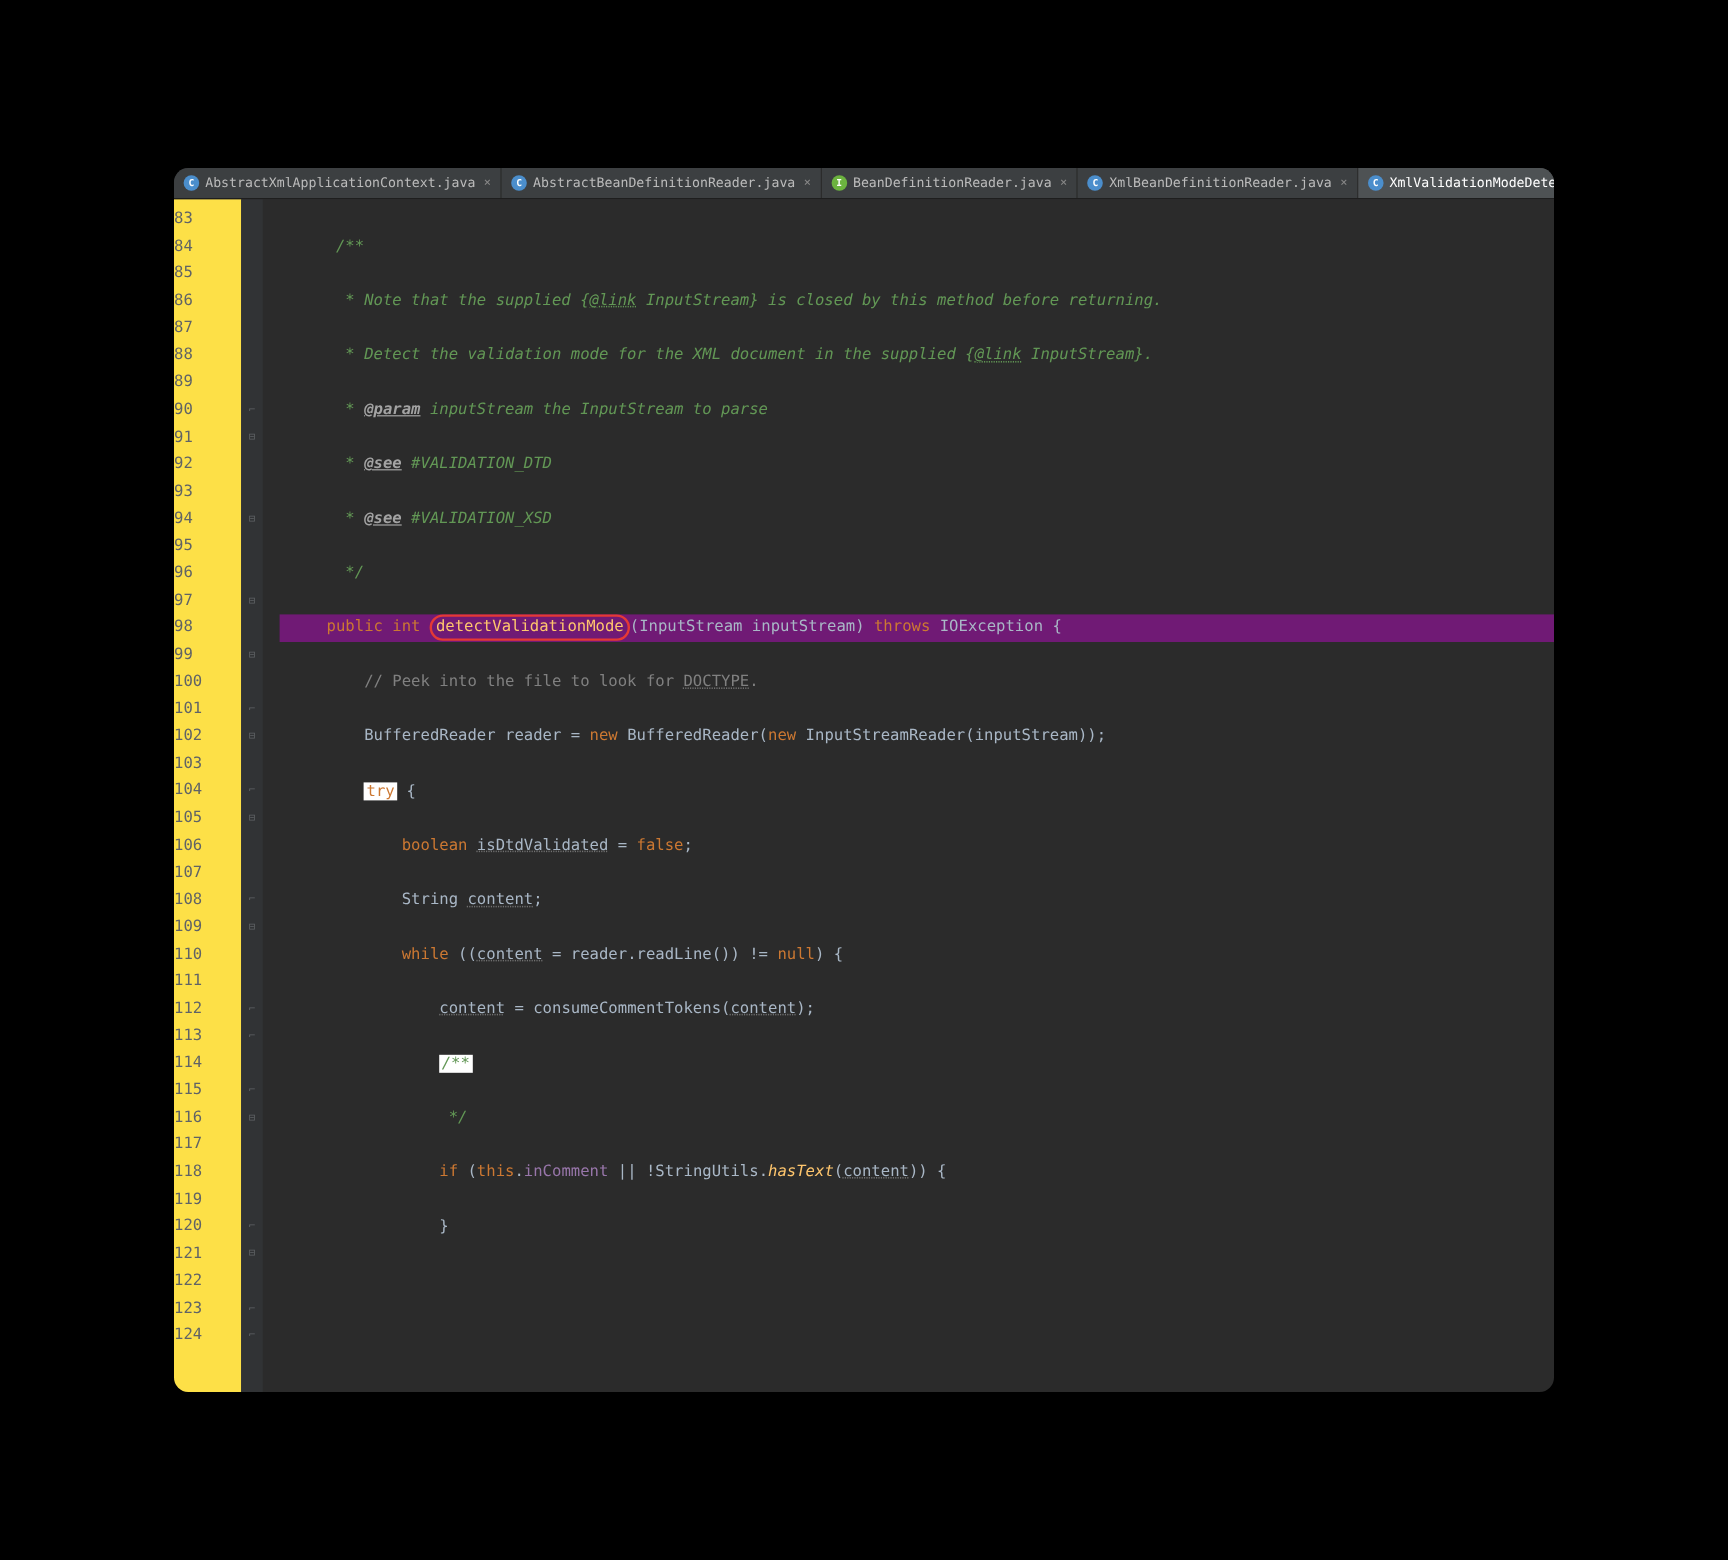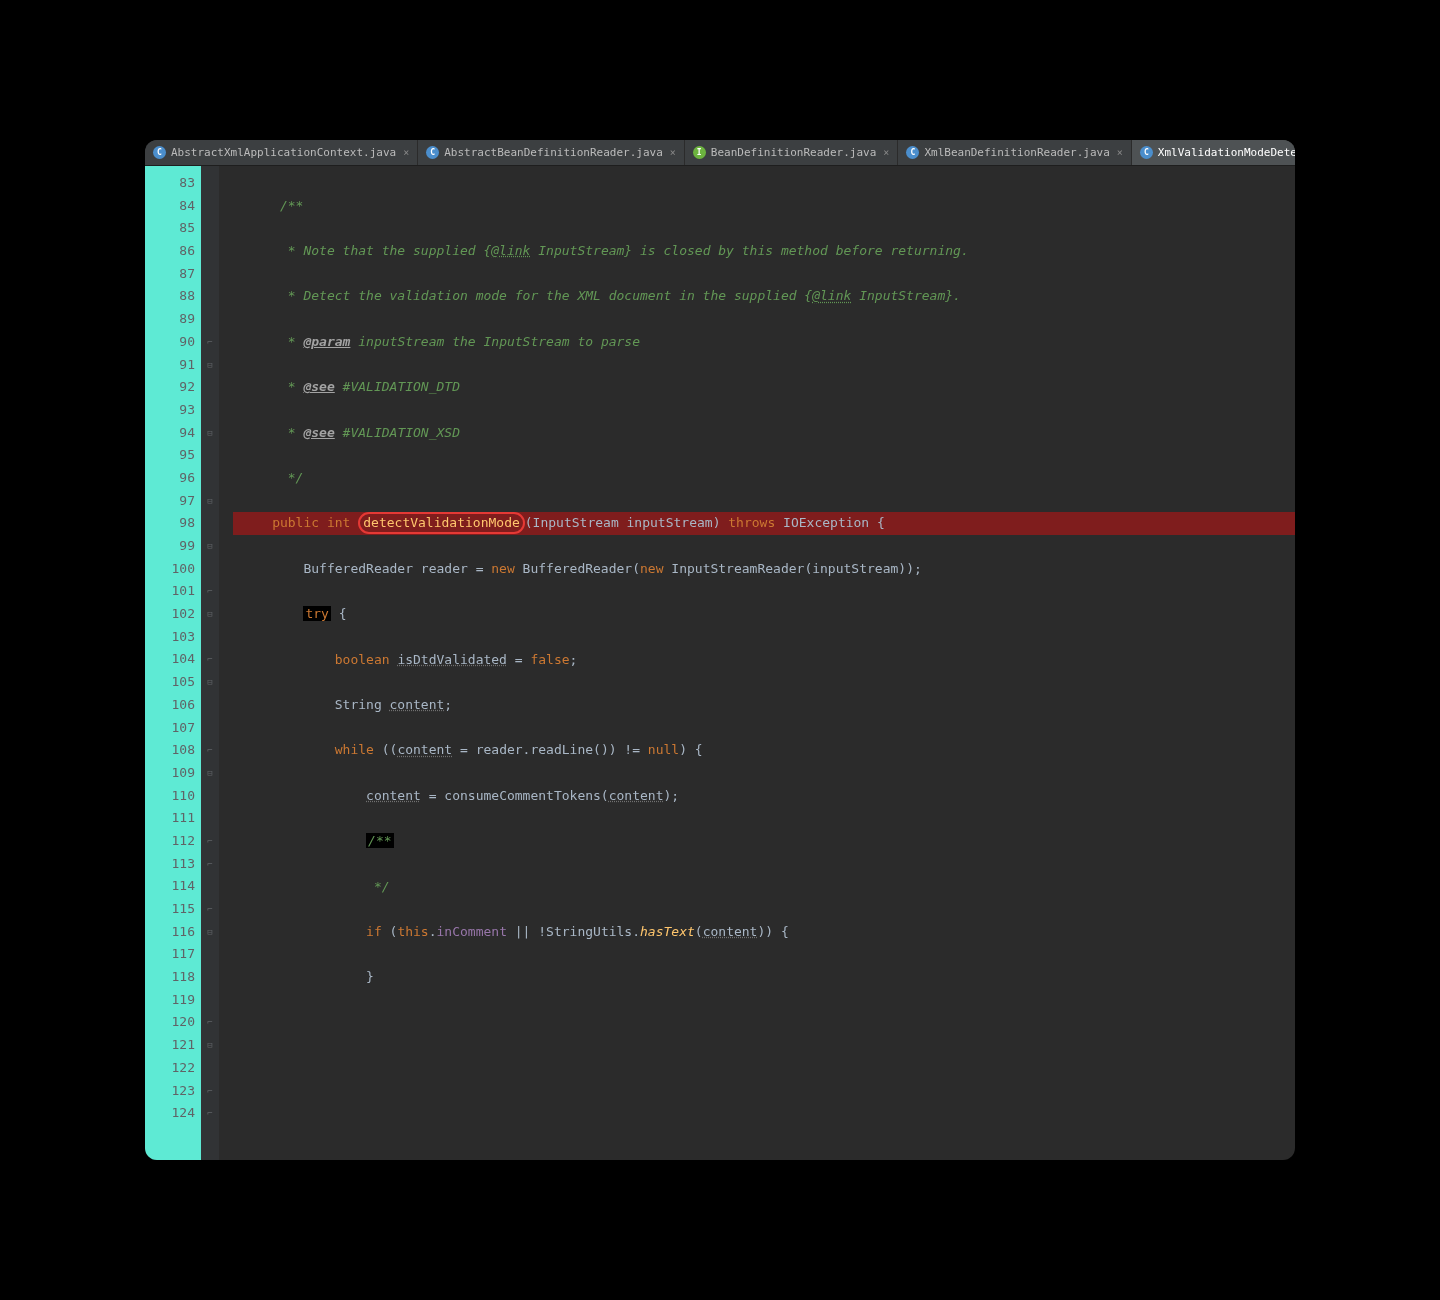--- a/index.html
+++ b/index.html
@@ -39,56 +39,56 @@
   font-size:8px; font-weight:bold;
 }
 .icon-class { background:#4b8ecc; color:#fff; }
 .icon-interface { background:#6cb33f; color:#fff; }
 .tab .close { color:#888; font-size:10px; margin-left:2px; }
 .editor {
   flex:1; display:flex; overflow:hidden;
   font-size:13px; line-height:22.7px;
 }
 .gutter {
-  width:56px; background:#5eead4;
-  color:#606366; text-align:right;
+  width:56px; background:#fde047;
+  color:#606366; text-align:left;
   padding:6px 6px 0 0;
   user-select:none;
 }
 .gutter div { height:22.7px; }
 .fold {
   width:18px; background:#313335;
   padding-top:6px;
 }
 .fold div { height:22.7px; display:flex; align-items:center; justify-content:center; }
 .fold .mark { color:#606366; font-size:9px; }
 .code {
   flex:1; padding:6px 0 0 14px;
   color:#a9b7c6;
   white-space:pre;
   position:relative;
 }
 .line { height:22.7px; position:relative; }
-.line.hl { background:#7f1d1d; }
+.line.hl { background:#701a75; }
 .c-kw { color:#cc7832; }
 .c-method { color:#ffc66d; }
 .c-comment { color:#808080; }
 .c-doc { color:#629755; font-style:italic; }
 .c-doclink { color:#629755; font-style:italic; text-decoration:underline dotted; }
 .c-doctag { color:#a3a3a3; font-style:italic; text-decoration:underline; font-weight:bold; }
 .c-und { text-decoration:underline dotted #707070; }
 .c-field { color:#9876aa; }
 .highlight-oval {
   border:2px solid #e53935;
   border-radius:11px;
   padding:0 3px;
   display:inline-block;
   line-height:18px;
 }
-.hlblock { background:#000000; padding:0 2px; }
+.hlblock { background:#ffffff; padding:0 2px; }
 </style>
 </head>
 <body>
 
 <div class="window">
   <div class="tabs" id="tabbar">
       <div class="tab">
         <span class="icon icon-class">C</span>
         <span>AbstractXmlApplicationContext.java</span>
         <span class="close">×</span>
@@ -242,20 +242,21 @@
       </div>
     <div class="code">
 <div class="line">      <span class="c-doc">/**</span></div>
 <div class="line">      <span class="c-doc"> * Note that the supplied {</span><span class="c-doclink">@link</span><span class="c-doc"> InputStream</span><span class="c-doc">} is closed by this method before returning.</span></div>
 <div class="line">      <span class="c-doc"> * Detect the validation mode for the XML document in the supplied {</span><span class="c-doclink">@link</span><span class="c-doc"> InputStream}</span><span class="c-doc">.</span></div>
 <div class="line">      <span class="c-doc"> * </span><span class="c-doctag">@param</span><span class="c-doc"> inputStream the InputStream to parse</span></div>
 <div class="line">      <span class="c-doc"> * </span><span class="c-doctag">@see</span><span class="c-doc"> #VALIDATION_DTD</span></div>
 <div class="line">      <span class="c-doc"> * </span><span class="c-doctag">@see</span><span class="c-doc"> #VALIDATION_XSD</span></div>
 <div class="line">      <span class="c-doc"> */</span></div>
 <div class="line hl">     <span class="c-kw">public</span> <span class="c-kw">int</span> <span class="highlight-oval"><span class="c-method">detectValidationMode</span></span><span>(InputStream inputStream)</span> <span class="c-kw">throws</span> <span>IOException</span> <span>{</span></div>
+<div class="line">         <span class="c-comment">// Peek into the file to look for </span><span class="c-comment c-und">DOCTYPE</span><span class="c-comment">.</span></div>
 <div class="line">         <span>BufferedReader reader = </span><span class="c-kw">new</span><span> BufferedReader(</span><span class="c-kw">new</span><span> InputStreamReader(inputStream));</span></div>
 <div class="line">         <span class="c-kw hlblock">try</span> <span>{</span></div>
 <div class="line">             <span class="c-kw">boolean</span> <span class="c-und">isDtdValidated</span><span> = </span><span class="c-kw">false</span><span>;</span></div>
 <div class="line">             <span>String </span><span class="c-und">content</span><span>;</span></div>
 <div class="line">             <span class="c-kw">while</span><span> ((</span><span class="c-und">content</span><span> = reader.readLine()) != </span><span class="c-kw">null</span><span>) {</span></div>
 <div class="line">                 <span class="c-und">content</span><span> = consumeCommentTokens(</span><span class="c-und">content</span><span>);</span></div>
 <div class="line">                 <span class="c-doc hlblock">/**</span></div>
 <div class="line">                 <span class="c-doc"> */</span></div>
 <div class="line">                 <span class="c-kw">if</span><span> (</span><span class="c-kw">this</span><span>.</span><span class="c-field">inComment</span><span> || !StringUtils.</span><span class="c-method" style="font-style:italic">hasText</span><span>(</span><span class="c-und">content</span><span>)) {</span></div>
 <div class="line">                 <span>}</span></div>

